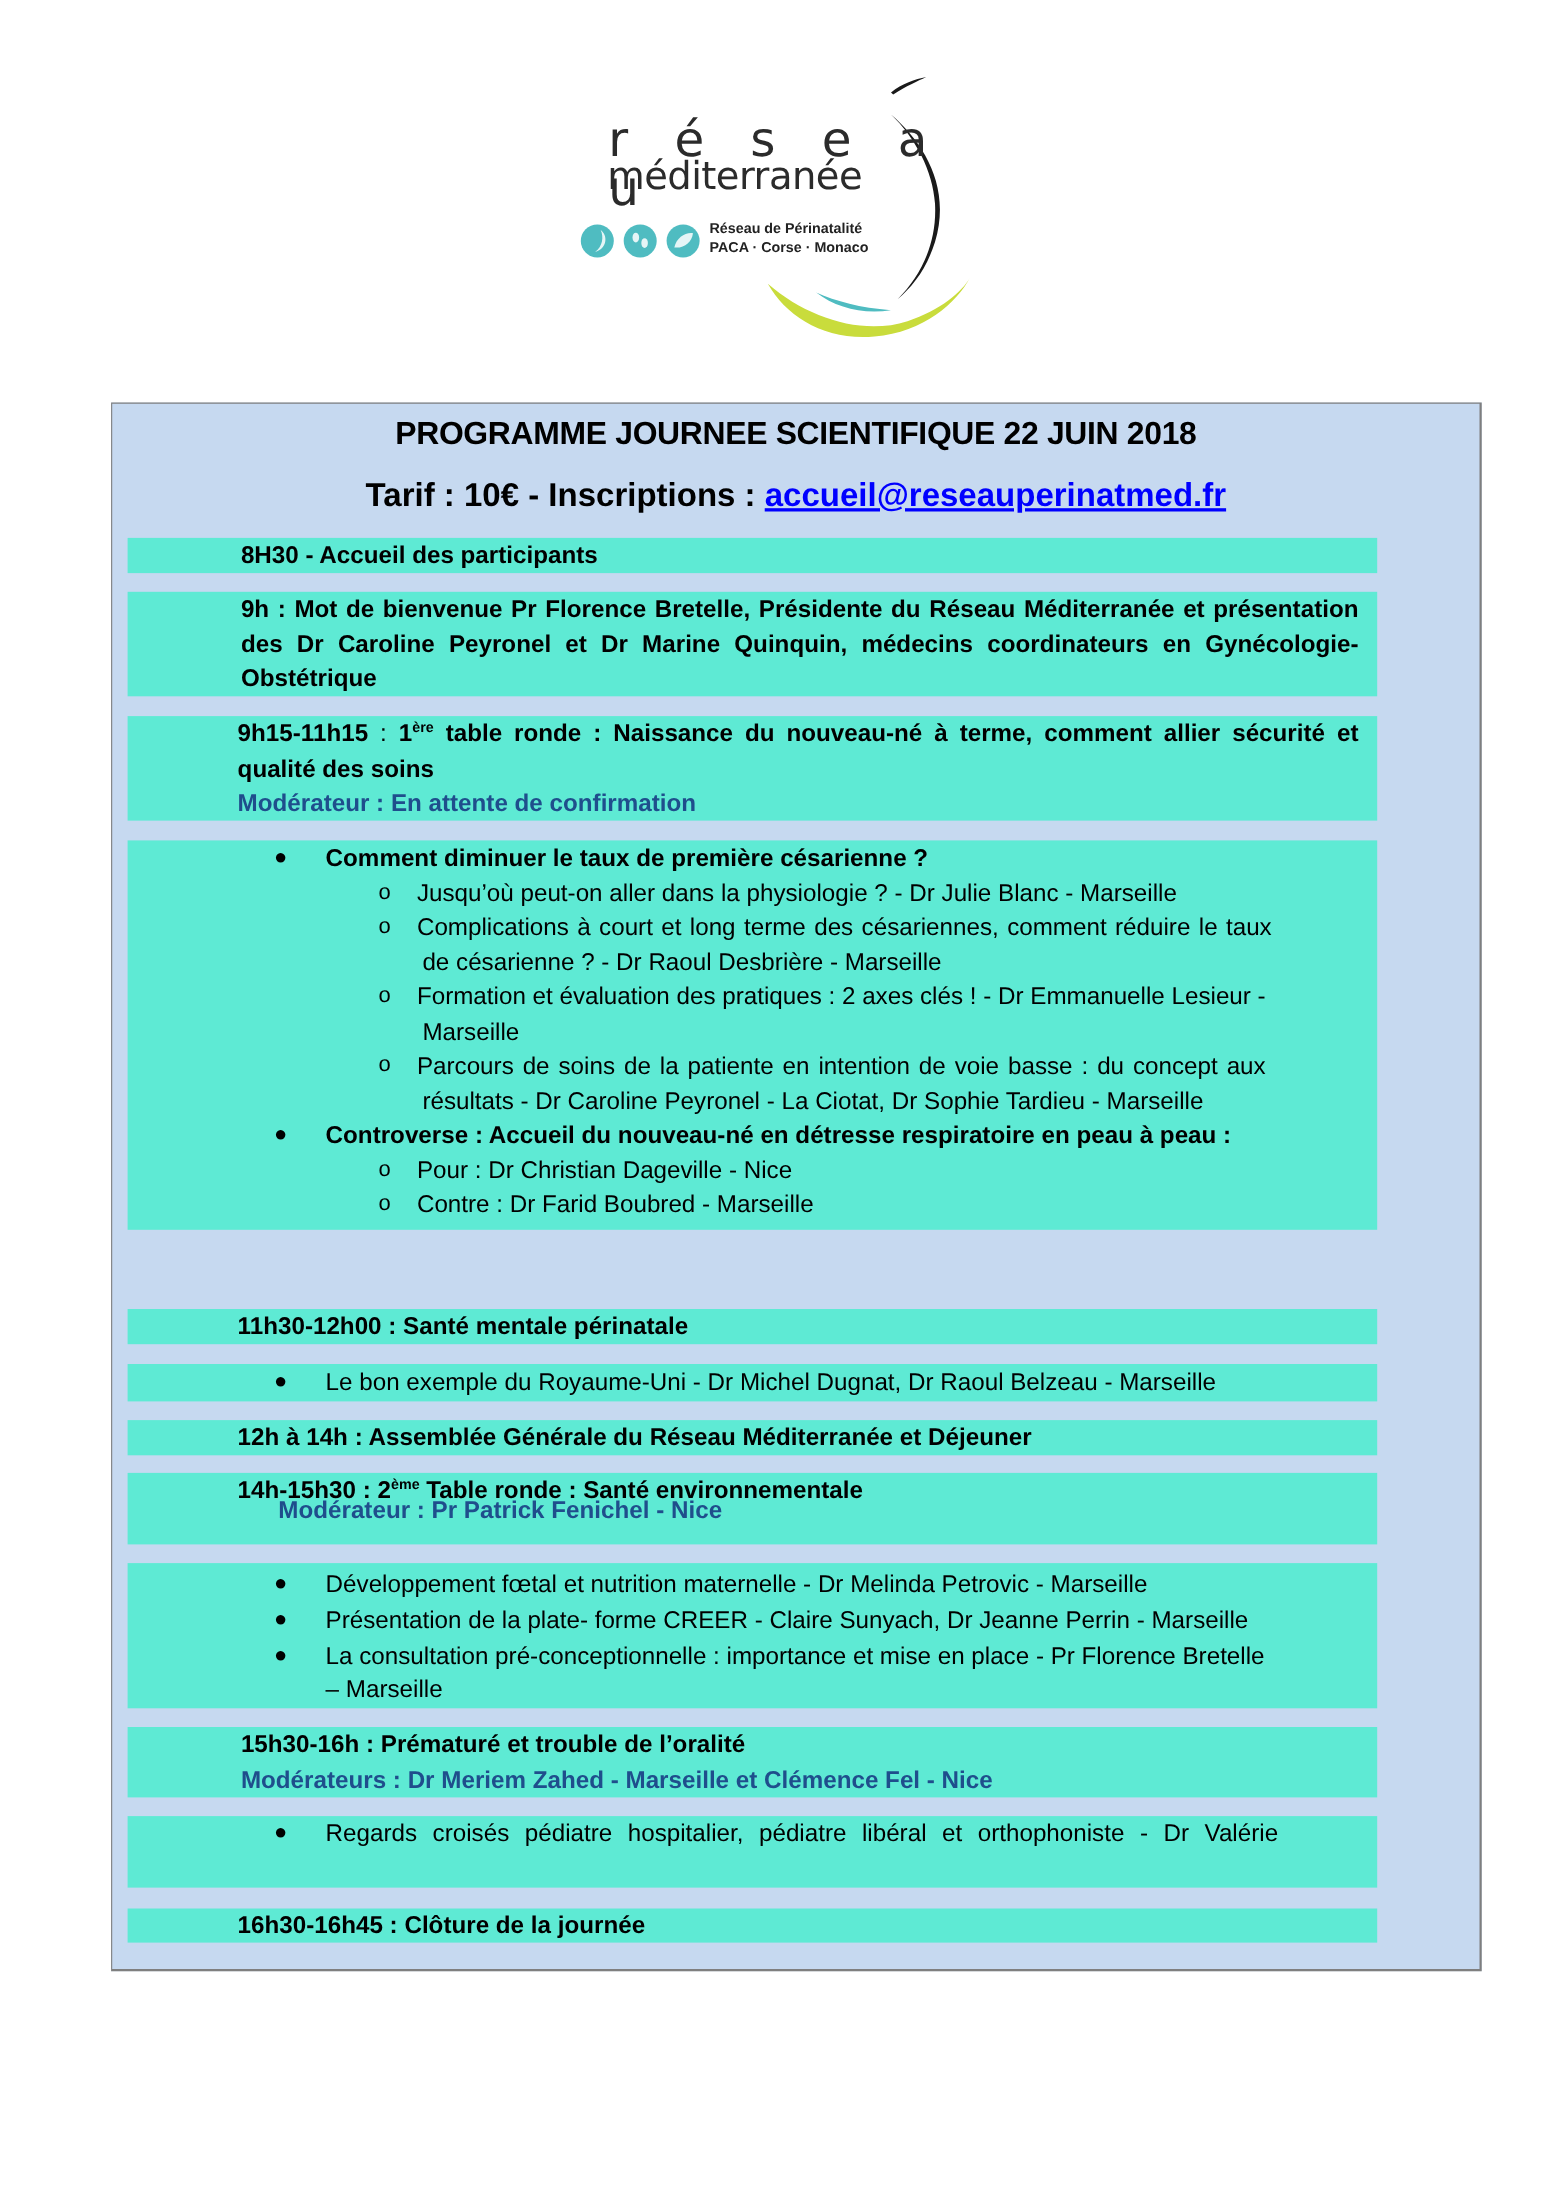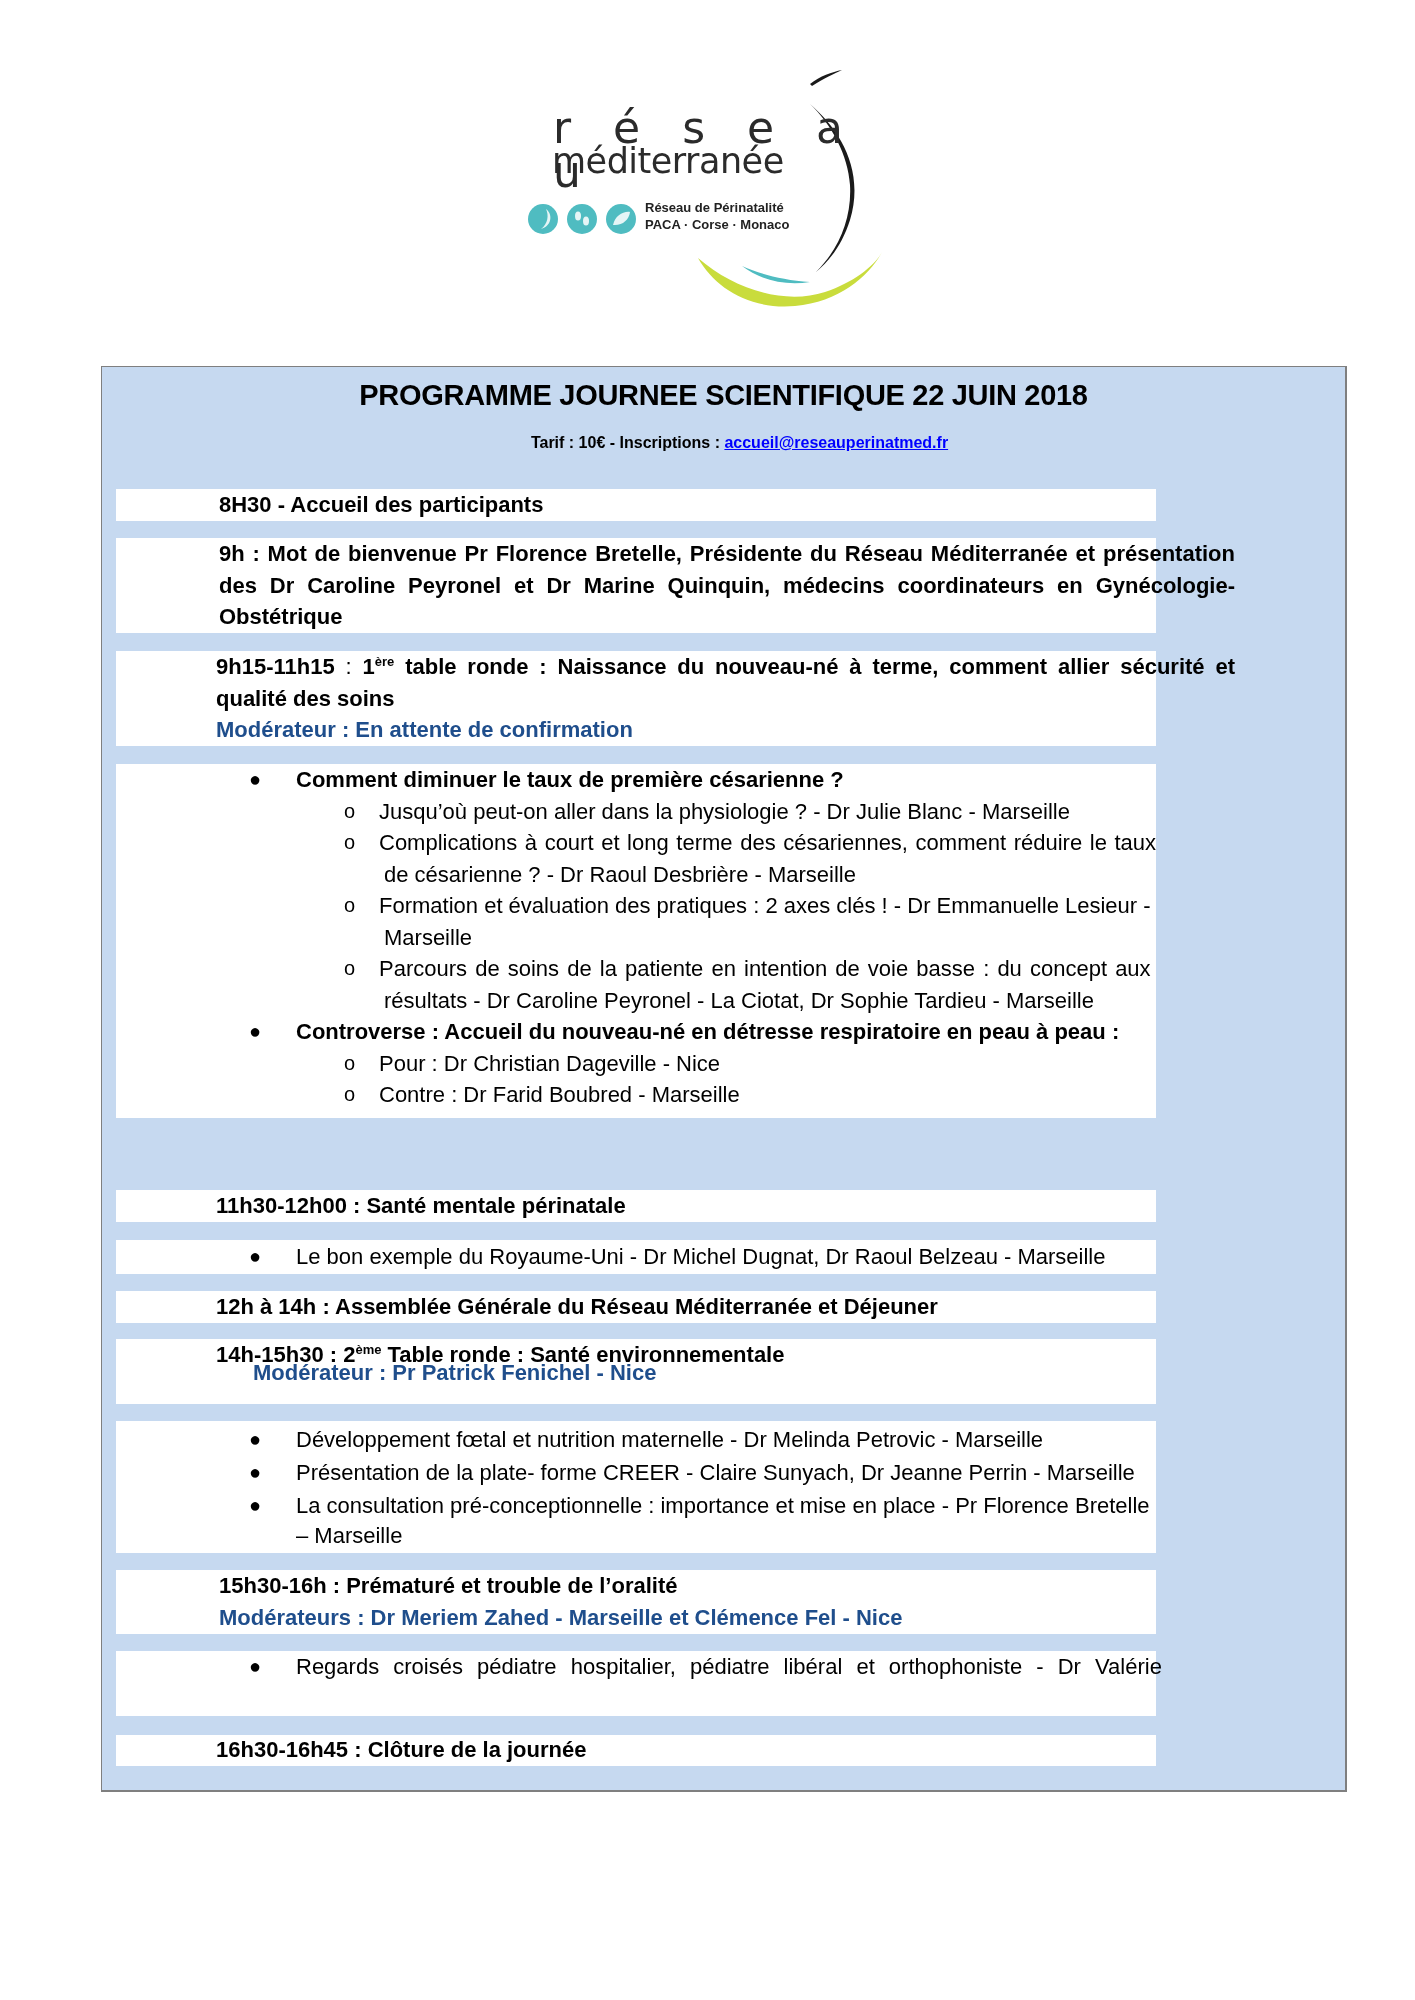--- a/index.html
+++ b/index.html
@@ -18,25 +18,25 @@
   .logo-sub { position: absolute; left: 125px; top: 139px; font-size: 13px; font-weight: bold;
               color: #222; line-height: 17px; }
   .logo-swoosh { position: absolute; left: 0; top: 0; }
 
   
   .prog { position: absolute; left: 101px; top: 366px; width: 1246px; height: 1426px;
           background: #c6d9f0; border: 1px solid #7f7f7f; border-right-width: 2px; border-bottom-width: 2px;
           box-sizing: border-box; }
   .prog-title { position: absolute; left: 0; width: 100%; top: 12px; text-align: center;
                 font-size: 29px; font-weight: bold; letter-spacing: -0.3px; }
-  .prog-tarif { position: absolute; left: 16px; width: 100%; top: 67px; text-align: center;
-                font-size: 16px; font-weight: bold; }
+  .prog-tarif { position: absolute; left: 0; width: 100%; top: 67px; text-align: center;
+                font-size: 30px; font-weight: bold; }
   .prog-tarif a { color: #0000ff; text-decoration: underline; }
 
-  .band { position: absolute; left: 14px; width: 1040px; background: #ffffff; box-sizing: border-box; }
+  .band { position: absolute; left: 14px; width: 1136px; background: #5eead4; box-sizing: border-box; }
   .line { position: absolute; font-size: 22px; line-height: 31.5px; white-space: nowrap; }
   .b { font-weight: bold; }
   .mod { color: #1f4e8c; font-weight: bold; }
   .just { text-align: justify; text-align-last: left; white-space: normal; }
   sup { font-size: 13px; line-height: 0; vertical-align: super; }
   .bullet { position: absolute; font-size: 20px; line-height: 31.5px; }
   .circ { position: absolute; font-size: 20px; line-height: 31.5px; }
 </style>
 </head>
 <body>

